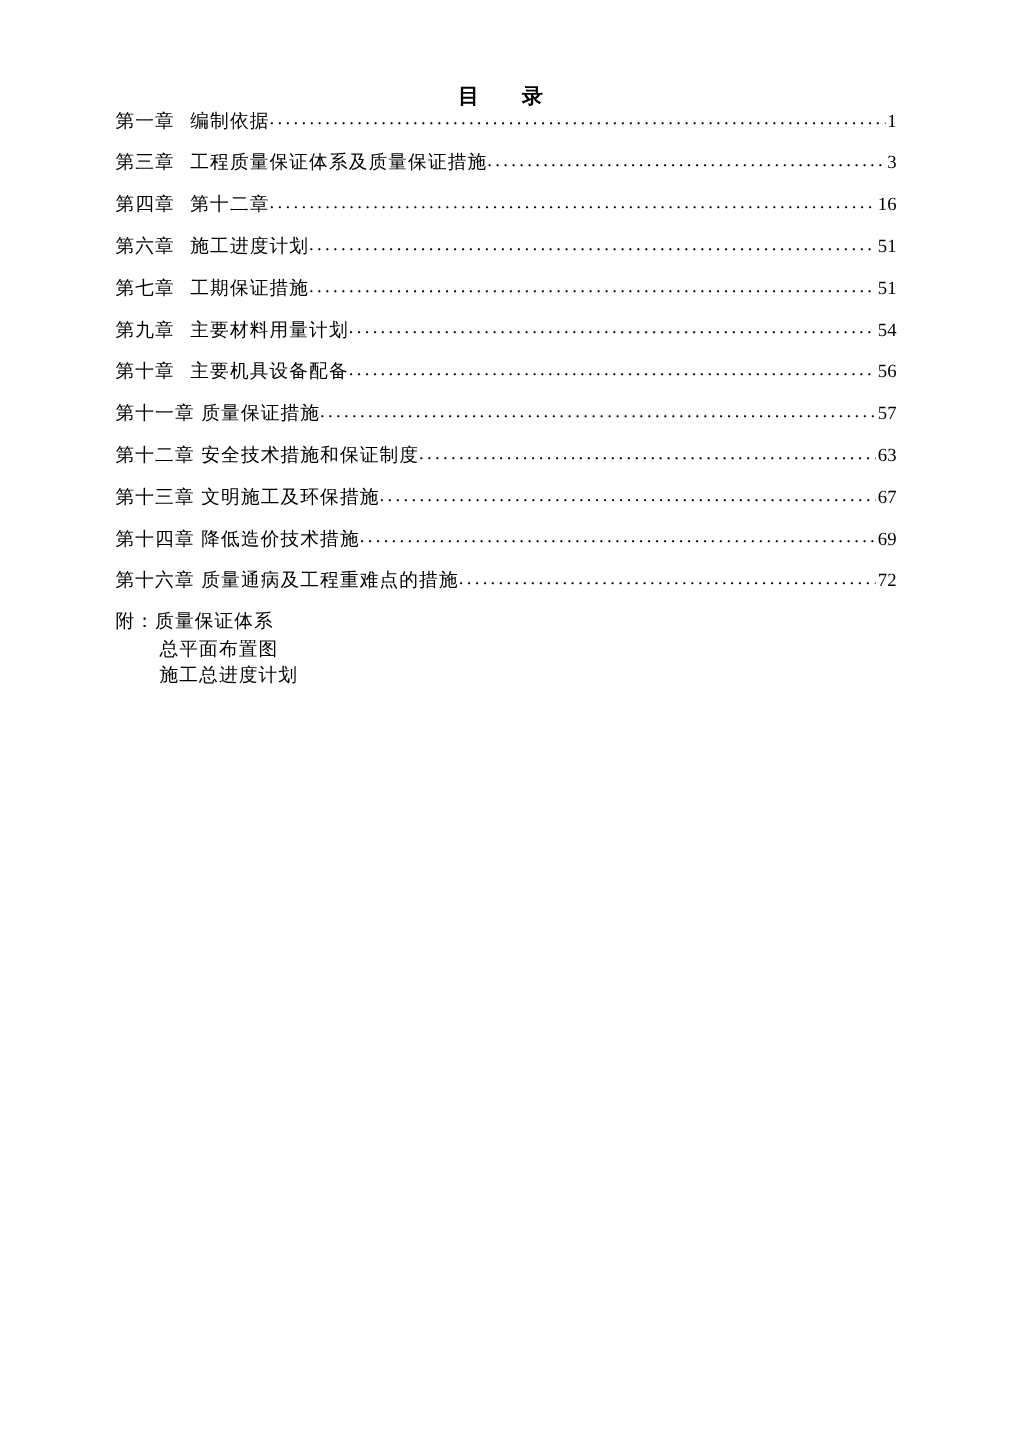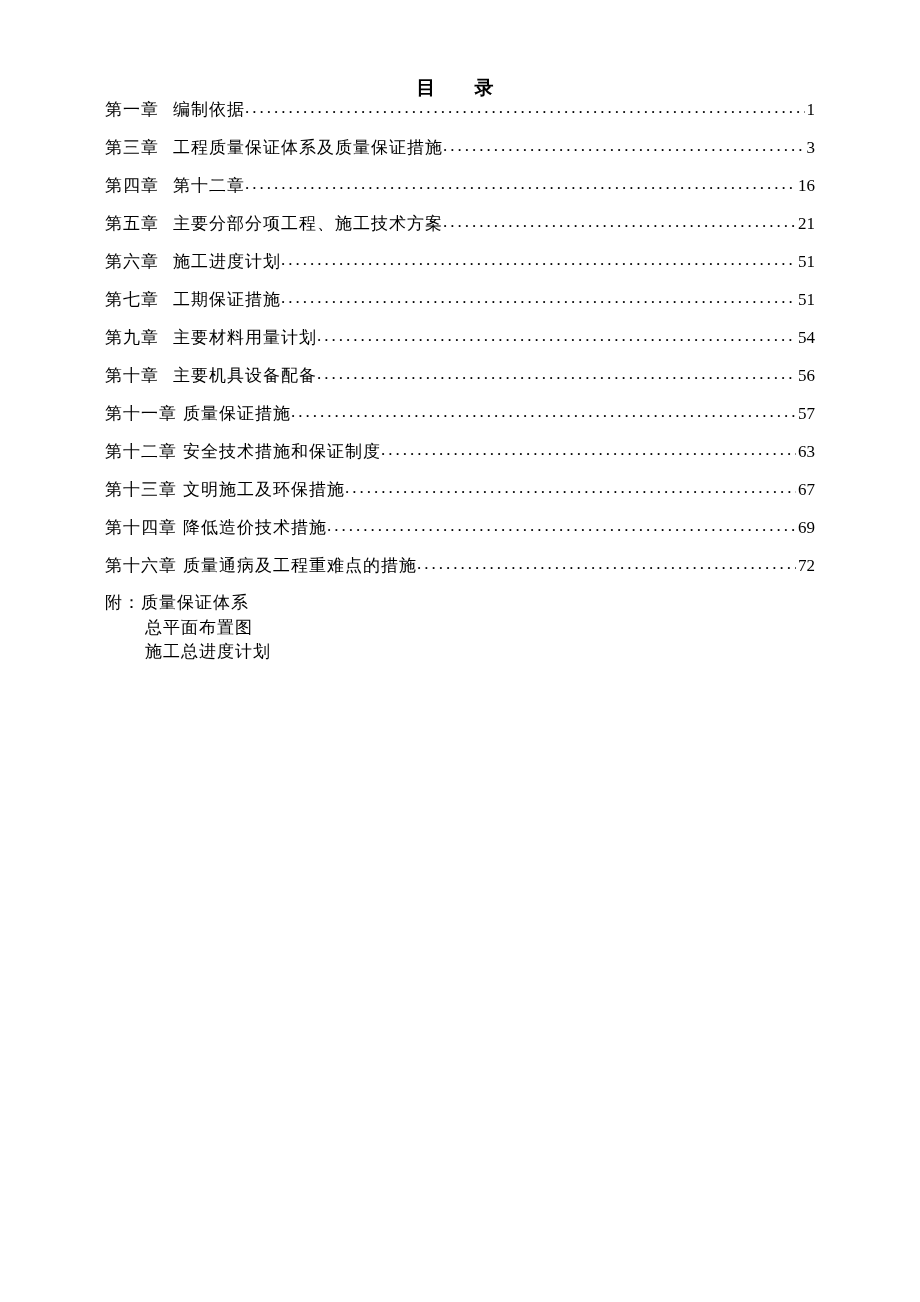--- a/index.html
+++ b/index.html
@@ -94,26 +94,20 @@
       <span class="dots"></span>
       <span class="page">3</span>
     </div>
     <div class="toc-row">
       <span class="chapter">第四章</span>
       <span class="entry-title">第十二章</span>
       <span class="dots"></span>
       <span class="page">16</span>
     </div>
     <div class="toc-row">
-      <span class="chapter">第五章</span>
-      <span class="entry-title">主要分部分项工程、施工技术方案</span>
-      <span class="dots"></span>
-      <span class="page">21</span>
-    </div>
-    <div class="toc-row">
       <span class="chapter">第六章</span>
       <span class="entry-title">施工进度计划</span>
       <span class="dots"></span>
       <span class="page">51</span>
     </div>
     <div class="toc-row">
       <span class="chapter">第七章</span>
       <span class="entry-title">工期保证措施</span>
       <span class="dots"></span>
       <span class="page">51</span>

